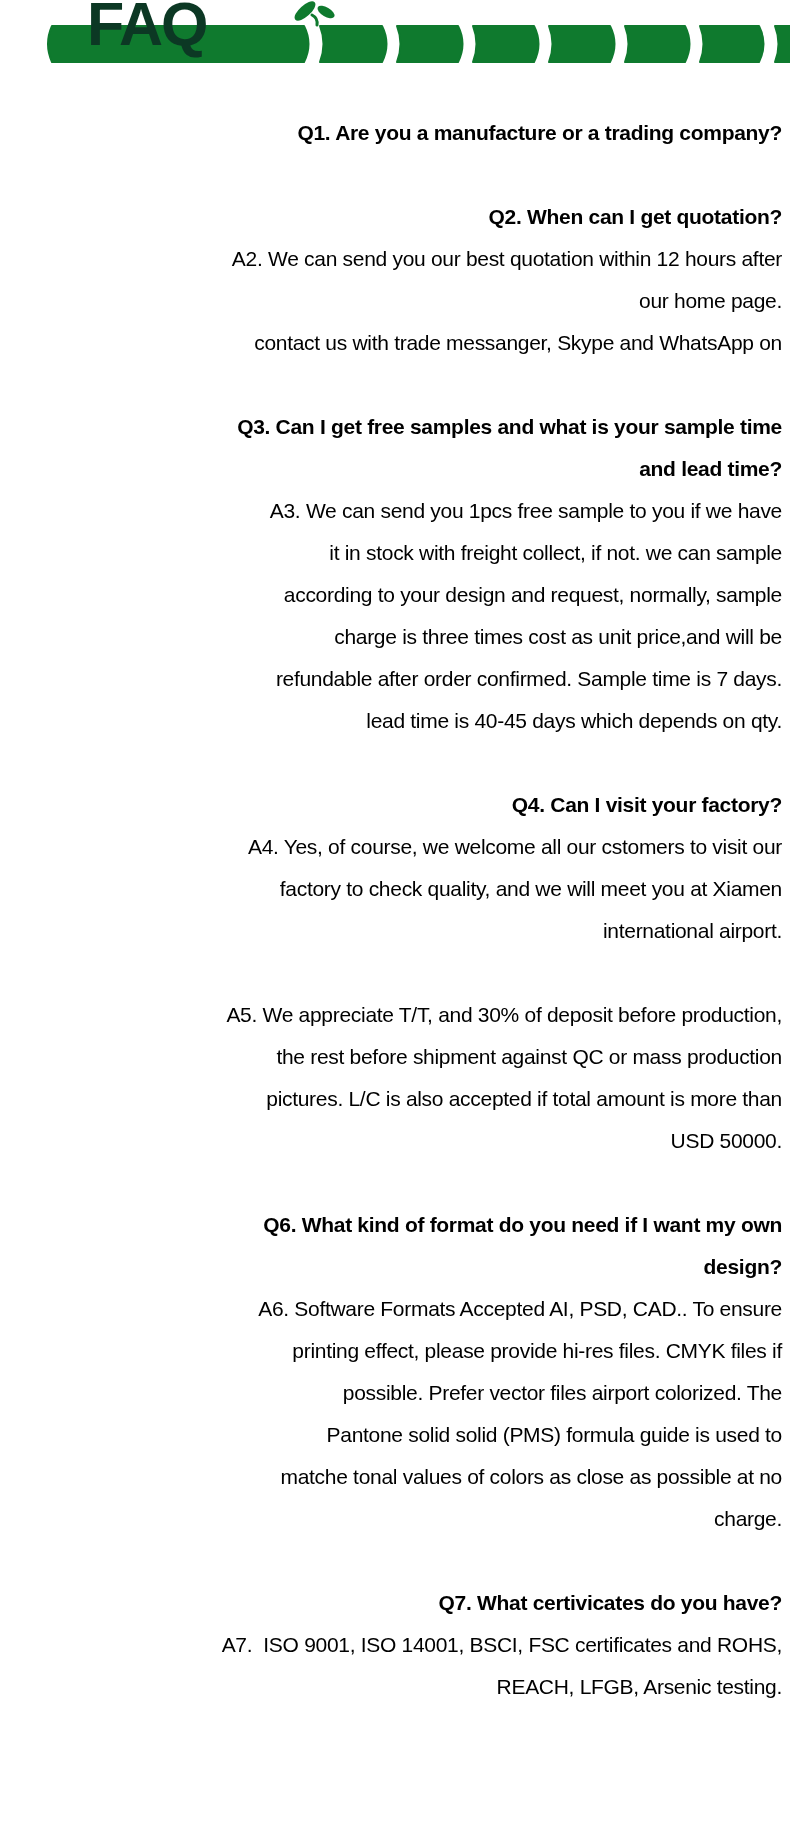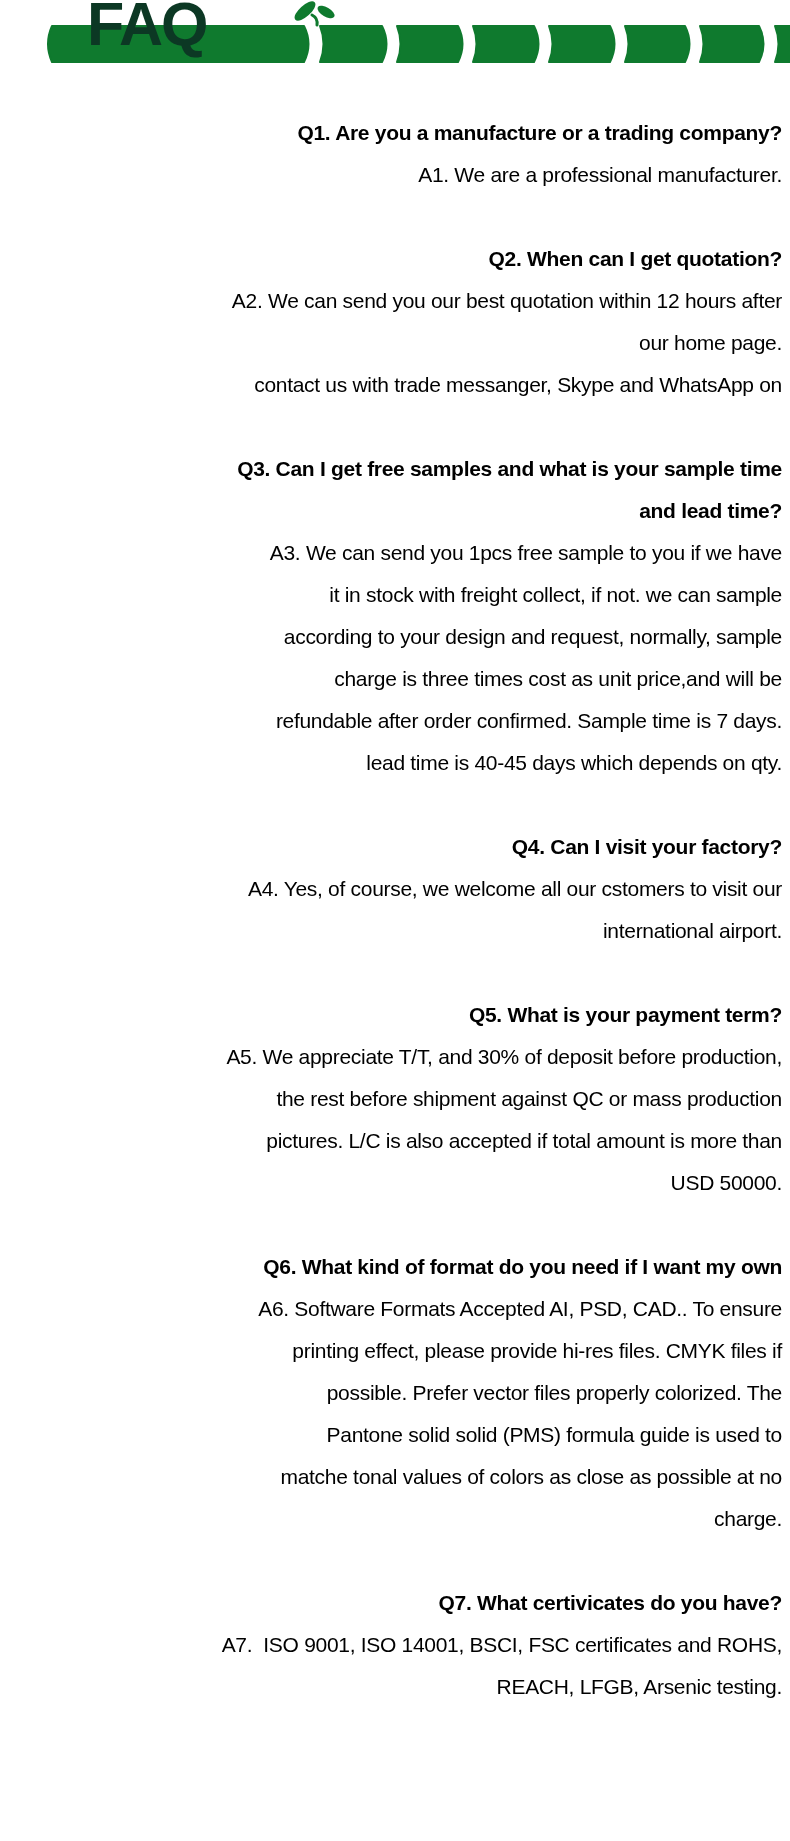--- a/index.html
+++ b/index.html
@@ -87,55 +87,55 @@
           <path d="M 271 25 Q 272 18 266 15" fill="none" stroke-width="3" stroke-linecap="round"></path>
         </g>
       </g>
     </svg>
     <div class="faq-title" style="color: rgb(12, 56, 36);">FAQ</div>
   </div>
 
   <div class="faq-list">
       <div class="faq-item">
         <div class="line q">Q1. Are you a manufacture or a trading company?</div>
-        <div class="line a">A1. We are a professional manufacturer.</div>
       </div>
       <div class="faq-item">
         <div class="line q">Q2. When can I get quotation?</div>
         <div class="line a">A2. We can send you our best quotation within 12 hours after</div>
         <div class="line a cont">our home page.</div>
         <div class="line a cont">contact us with trade messanger, Skype and WhatsApp on</div>
       </div>
       <div class="faq-item">
         <div class="line q">Q3. Can I get free samples and what is your sample time</div>
         <div class="line q cont">and lead time?</div>
         <div class="line a">A3. We can send you 1pcs free sample to you if we have</div>
         <div class="line a cont"> it in stock with freight collect, if not. we can sample</div>
         <div class="line a cont">according to your design and request, normally, sample</div>
         <div class="line a cont">charge is three times cost as unit price,and will be</div>
         <div class="line a cont">refundable after order confirmed. Sample time is 7 days.</div>
         <div class="line a cont">lead time is 40-45 days which depends on qty.</div>
       </div>
       <div class="faq-item">
         <div class="line q">Q4. Can I visit your factory?</div>
         <div class="line a">A4. Yes, of course, we welcome all our cstomers to visit our</div>
+        <div class="line a cont">factory to check quality, and we will meet you at Xiamen</div>
         <div class="line a cont">international airport.</div>
       </div>
       <div class="faq-item">
-        <div class="line q">Q5. What is your payment term?</div>
         <div class="line a">A5. We appreciate T/T, and 30% of deposit before production,</div>
         <div class="line a cont">the rest before shipment against QC or mass production</div>
         <div class="line a cont">pictures. L/C is also accepted if total amount is more than</div>
         <div class="line a cont">USD 50000.</div>
       </div>
       <div class="faq-item">
         <div class="line q">Q6. What kind of format do you need if I want my own</div>
+        <div class="line q cont"> design?</div>
         <div class="line a">A6. Software Formats Accepted AI, PSD, CAD.. To ensure</div>
         <div class="line a cont"> printing effect, please provide hi-res files. CMYK files if</div>
-        <div class="line a cont">possible. Prefer vector files properly colorized. The</div>
+        <div class="line a cont">possible. Prefer vector files airport colorized. The</div>
         <div class="line a cont">Pantone solid solid (PMS) formula guide is used to</div>
         <div class="line a cont">matche tonal values of colors as close as possible at no</div>
         <div class="line a cont">charge.</div>
       </div>
       <div class="faq-item">
         <div class="line q">Q7. What certivicates do you have?</div>
         <div class="line a">A7.  ISO 9001, ISO 14001, BSCI, FSC certificates and ROHS,</div>
         <div class="line a cont">REACH, LFGB, Arsenic testing.</div>
       </div>
     </div>

